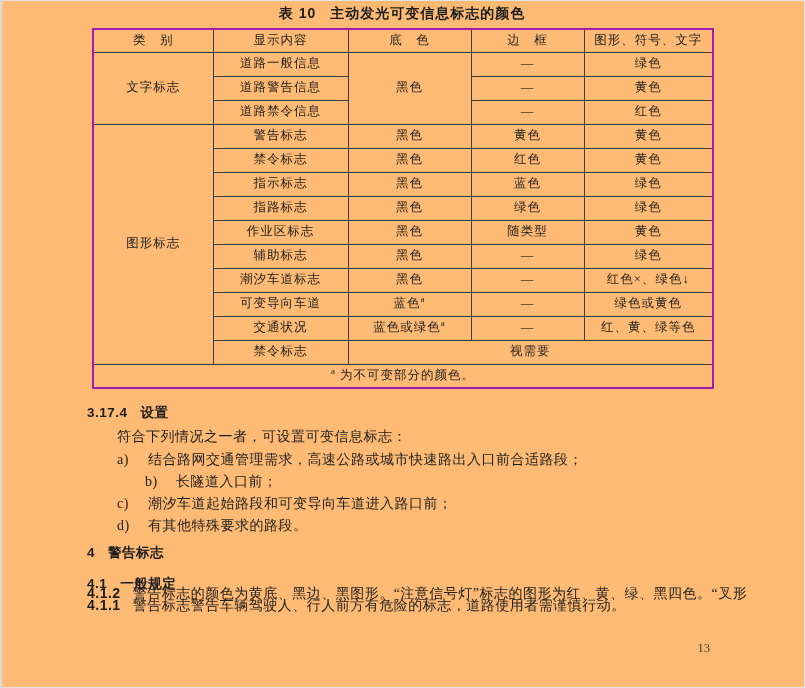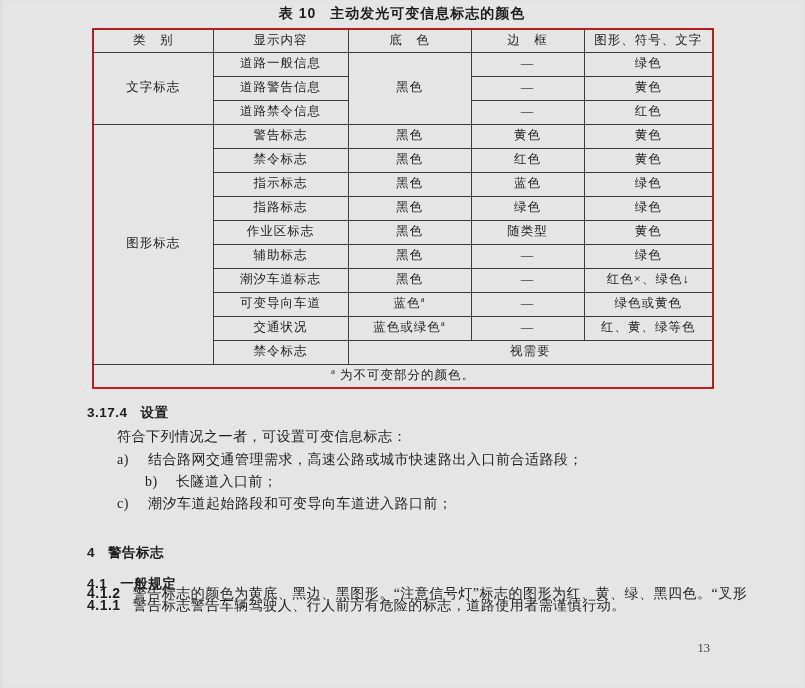--- a/index.html
+++ b/index.html
@@ -1,21 +1,21 @@
 <!DOCTYPE html>
 <html><head>
 <meta charset="utf-8">
 <style>
   * { margin: 0; padding: 0; box-sizing: border-box; }
   html, body { background: #fff; }
   .page {
     position: relative;
     width: 805px;
     height: 688px;
-    background: #e5e5e5;
+    background: #fdba74;
     overflow: hidden;
     font-family: "Liberation Serif", "DejaVu Serif", serif;
     color: #1d1d1d;
     box-shadow: inset 0 0 0 1px #e3e3e3;
   }
   .page::before {  
     content: "";
     position: absolute;
     left: 0; top: 0; bottom: 0;
     width: 4px;
@@ -34,21 +34,21 @@
     letter-spacing: 1px;
   }
   .tbl-caption .cap-label { margin-right: 14px; }
   
   table.color-table {
     position: absolute;
     left: 92px; top: 28px;
     width: 620px;
     border-collapse: collapse;
     table-layout: fixed;
-    border: 2px solid #b91c1c;
+    border: 2px solid #a21caf;
     font-size: 12.5px;
   }
   table.color-table th, table.color-table td {
     border: 1px solid #3d3d3d;
     text-align: center;
     vertical-align: middle;
     height: 24px;
     line-height: 1.05;
     padding: 0 2px;
     font-weight: normal;
@@ -204,20 +204,23 @@
 
   <div class="abs body-line list-item" style="left:117px; top:451px;">
     <span class="lbl">a)</span><span>结合路网交通管理需求，高速公路或城市快速路出入口前合适路段；</span>
   </div>
   <div class="abs body-line list-item" style="left:117px; top:473px;padding-left:28px;">
     <span class="lbl">b)</span><span>长隧道入口前；</span>
   </div>
   <div class="abs body-line list-item" style="left:117px; top:495px;">
     <span class="lbl">c)</span><span>潮汐车道起始路段和可变导向车道进入路口前；</span>
   </div>
+  <div class="abs body-line list-item" style="left:117px; top:517px;">
+    <span class="lbl">d)</span><span>有其他特殊要求的路段。</span>
+  </div>
 
   <div class="abs clause-head heiti" style="left:87px; top:544px;">
     <span class="num">4</span><span>警告标志</span>
   </div>
   <div class="abs clause-head heiti" style="left:87px; top:575px;">
     <span class="num">4.1</span><span>一般规定</span>
   </div>
   <div class="abs body-line para" style="left:87px; top:597px;">
     <span class="num">4.1.1</span><span>警告标志警告车辆驾驶人、行人前方有危险的标志，道路使用者需谨慎行动。</span>
   </div>

